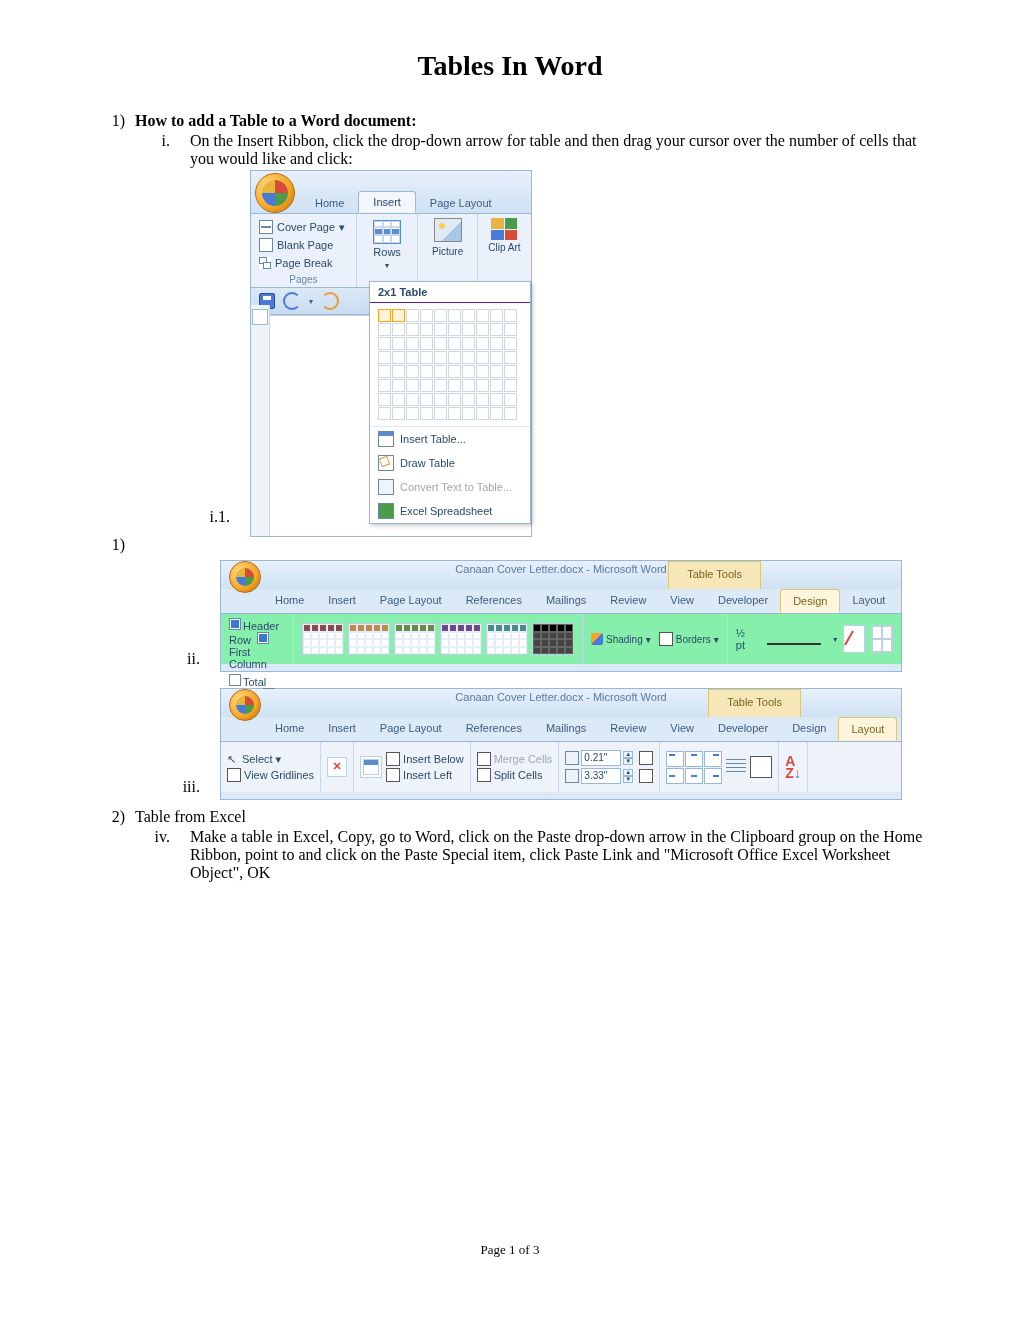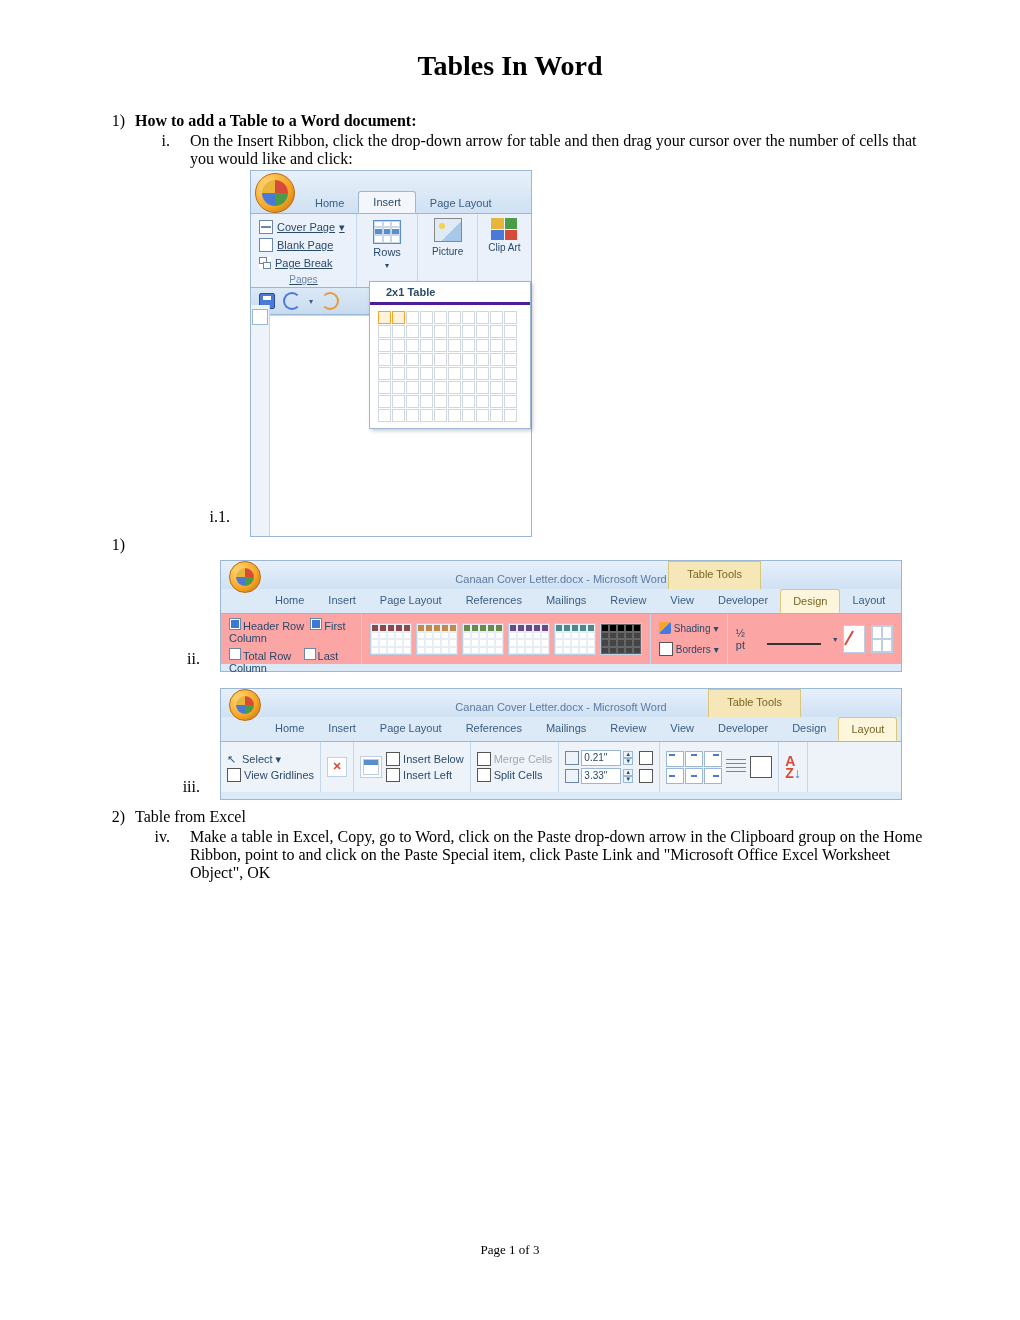--- a/index.html
+++ b/index.html
@@ -158,22 +158,22 @@
   .tablepick {
     background:#fff;
     border:1px solid #9bb7d6;
     position:absolute;
     left:118px; top:110px;
     width:160px;
     box-shadow:2px 2px 4px rgba(0,0,0,.2);
     z-index:5;
   }
   .tablepick .hdr{
-    padding:4px 16px; font-weight:bold; color:#2a4a6a;
-    border-bottom:3px solid #4c1d95;
+    padding:4px 8px; font-weight:bold; color:#2a4a6a;
+    border-bottom:1px solid #4c1d95;
   }
   .tablepick .cellgrid{
     padding:6px 8px;
     display:grid;
     grid-template-columns:repeat(10,13px);
     grid-template-rows:repeat(8,13px);
     gap:1px;
   }
   .tablepick .cellgrid span{
     border:1px solid #cfd8e2;
@@ -216,21 +216,21 @@
     background:#dce9f6;
   }
   .s2-top{
     display:flex;align-items:stretch;
     background:linear-gradient(#e7f0fb,#cfe1f3);
     height:28px;
     position:relative;
   }
   .s2-title{
     position:absolute;left:0;right:0;text-align:center;
-    padding-top:12px;color:#5a7aa0;
+    padding-top:2px;color:#5a7aa0;
   }
   .tooltabs{
     position:absolute;right:140px;top:0;bottom:0;
     background:#f6e7b8;
     padding:6px 18px 0;
     border:1px solid #d8c77a;
     border-bottom:none;
     color:#7a6522;
   }
   .s2-tabs{
@@ -238,36 +238,36 @@
     background:#dce9f6;
     padding-left:42px;
     border-bottom:1px solid #9bb7d6;
   }
   .s2-tabs .t{padding:5px 12px;color:#3a5d83;}
   .s2-tabs .t.act2{
     background:#fdf6dc;border:1px solid #d8c77a;border-bottom:1px solid #fdf6dc;
     border-radius:3px 3px 0 0;color:#7a6522;
   }
   .s2-body{
-    display:flex;background:#fca5a5;height:50px;
+    display:flex;background:#86efac;height:50px;
   }
   .s2-grp{border-right:1px solid #c5d7ea;padding:4px 8px;display:flex;align-items:center;gap:6px;}
   .chk{width:10px;height:10px;border:1px solid #6a87a8;display:inline-block;margin-right:2px;background:#fff;position:relative;}
   .chk.on::after{content:"";position:absolute;left:1px;top:1px;right:1px;bottom:1px;background:#3a7ad0;}
   .styles{display:flex;gap:4px;}
   .style-thumb{
     width:40px;height:30px;border:1px solid #bcd0e4;
     display:grid;grid-template-columns:repeat(5,1fr);grid-template-rows:repeat(4,1fr);
     background:#fff;
   }
   .style-thumb span:nth-child(-n+5){background:var(--hdr,#4a7ad8);}
   .style-thumb span{border:1px solid #e6edf5;}
   .style-thumb.dark span{background:#444;border-color:#666;}
   .style-thumb.dark span:nth-child(-n+5){background:#000;}
-  .shade-col{display:flex;flex-direction:column;gap:8px;font-size:10px;}
+  .shade-col{display:flex;gap:8px;font-size:10px;}
   .shade-col .ln{display:flex;align-items:center;gap:3px;}
   .bucket-ic{width:12px;height:12px;display:inline-block;background:linear-gradient(135deg,#f6a524 50%,transparent 50%),#4a7ad8;border-radius:2px;}
   .border-ic{width:12px;height:12px;display:inline-block;border:1px solid #555;background:#fff;}
   .pen-prev{width:60px;height:10px;border-bottom:2px solid #333;margin:0 6px;}
   .penbox{width:22px;height:26px;border:1px solid #bcd0e4;background:#fff;position:relative;}
   .penbox::after{content:"";position:absolute;left:4px;top:4px;width:2px;height:16px;background:#d84b3a;transform:rotate(30deg);}
   .gridbox{width:22px;height:26px;border:1px solid #bcd0e4;background:#fff;display:grid;grid-template-columns:1fr 1fr;grid-template-rows:1fr 1fr;}
   .gridbox span{border:1px solid #bcd0e4;}
   .s2 .office-btn, .s3 .office-btn{width:30px;height:30px;margin:0 6px;}
   
@@ -320,21 +320,21 @@
     <div class="shot1">
       <div class="ribbon-row1">
         <div class="office-btn"></div>
         <div class="tabs">
           <div class="tab">Home</div>
           <div class="tab active">Insert</div>
           <div class="tab">Page Layout</div>
         </div>
       </div>
       <div class="ribbon-body1">
-        <div class="group" style="width:96px;text-decoration:underline;">
+        <div class="group" style="width:96px;">
           <div class="pages-list">
             <div class="ln"><span class="mini-ic cover"></span><span>Cover Page</span> ▾</div>
             <div class="ln">
                 <span class="mini-ic"></span>
                 <span>Blank Page</span>
               </div>
             <div class="ln">
                 <span class="mini-ic pgbrk"></span>
                 <span>Page Break</span>
               </div>
@@ -463,20 +463,38 @@
           <span></span>
             <span></span>
             <span></span>
             <span></span>
             <span></span>
             <span></span>
             <span></span>
             <span></span>
             <span></span>
             <span></span>
+        </div>
+        <div class="opts">
+          <div class="opt">
+              <span class="opt-ic tbl"></span>
+              <span>Insert Table...</span>
+            </div>
+          <div class="opt">
+              <span class="opt-ic draw"></span>
+              <span>Draw Table</span>
+            </div>
+          <div class="opt dis">
+              <span class="opt-ic"></span>
+              <span>Convert Text to Table...</span>
+            </div>
+          <div class="opt">
+              <span class="opt-ic xls"></span>
+              <span>Excel Spreadsheet</span>
+            </div>
         </div>
       </div>
     </div>
   </div>
 </div>
 
 <div style="display:flex;gap:10px;margin-top:6px;">
   <div style="min-width:25px;text-align:right;padding-left:20px;">1)</div>
 </div>
 

